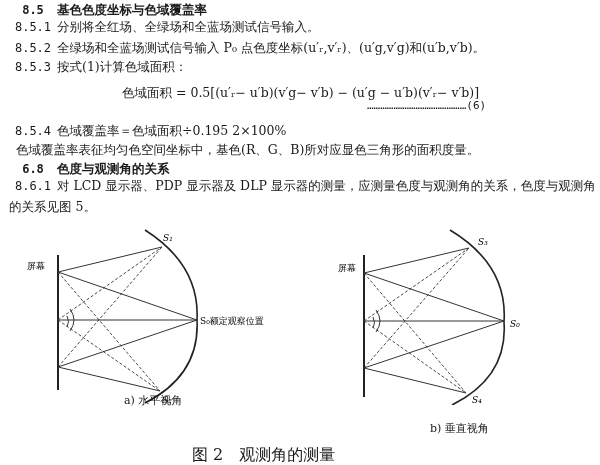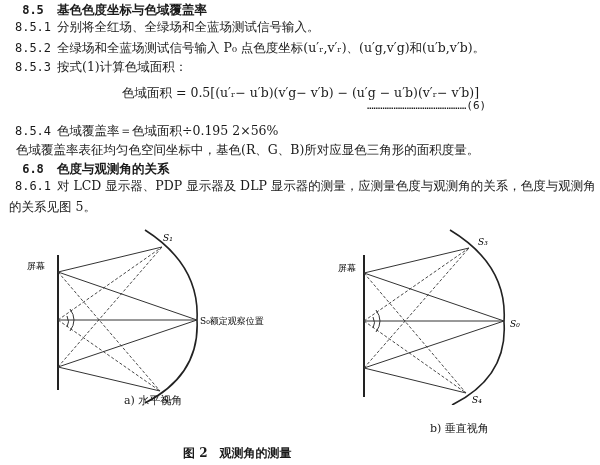--- a/index.html
+++ b/index.html
@@ -7,21 +7,21 @@
          font-family: "DejaVu Serif", "Liberation Serif", serif; color: #1a1a1a; }
   .line { position: absolute; left: 9px; font-size: 12.5px; line-height: 16px; white-space: nowrap; text-align: center; }
   .num { display: inline-block; font-family: "DejaVu Sans Mono", "Liberation Mono", monospace; font-size: 12px; }
   .bold { font-weight: bold; }
   .formula { position: absolute; left: 122px; top: 68px; font-size: 12.5px; white-space: nowrap; margin-top: 17px; }
   .eqnum { position: absolute; left: 367px; top: 99px; font-size: 11px; white-space: nowrap;
            font-family: "DejaVu Sans Mono", "Liberation Mono", monospace; letter-spacing: 0px; }
   .indent { left: 16px; }
   svg { position: absolute; }
   .cap { position: absolute; font-size: 11px; white-space: nowrap; }
-  .figtitle { position: absolute; left: 183px; top: 445px; font-size: 12px; font-weight: bold; white-space: nowrap; }
+  .figtitle { position: absolute; left: 192px; top: 445px; font-size: 16px; font-weight: normal; white-space: nowrap; }
   .lbl { font-family: "DejaVu Serif", serif; font-size: 9px; }
 </style>
 </head>
 <body>
 
 <div class="line bold" style="top:2px">
   <span class="num" style="width:48px">8.5</span><span>基色色度坐标与色域覆盖率</span>
 </div>
 <div class="line" style="top:19px">
   <span class="num" style="width:48px">8.5.1</span><span>分别将全红场、全绿场和全蓝场测试信号输入。</span>
@@ -33,21 +33,21 @@
   <span class="num" style="width:48px">8.5.3</span><span>按式(1)计算色域面积：</span>
 </div>
 
 <div class="formula">
   <span>色域面积</span>
   <span>= 0.5[(u′ᵣ− u′b)(v′g− v′b) − (u′g − u′b)(v′ᵣ− v′b)]</span>
 </div>
 <div class="eqnum">………………………………………(6)</div>
 
 <div class="line" style="top:123px">
-  <span class="num" style="width:48px">8.5.4</span><span>色域覆盖率＝色域面积÷0.195 2×56%</span>
+  <span class="num" style="width:48px">8.5.4</span><span>色域覆盖率＝色域面积÷0.195 2×100%</span>
 </div>
 <div class="line indent" style="top:142px">
   <span>色域覆盖率表征均匀色空间坐标中，基色(R、G、B)所对应显色三角形的面积度量。</span>
 </div>
 <div class="line bold" style="top:161px">
   <span class="num" style="width:48px">6.8</span><span>色度与观测角的关系</span>
 </div>
 <div class="line" style="top:178px">
   <span class="num" style="width:48px">8.6.1</span><span>对 LCD 显示器、PDP 显示器及 DLP 显示器的测量，应测量色度与观测角的关系，色度与观测角</span>
 </div>

